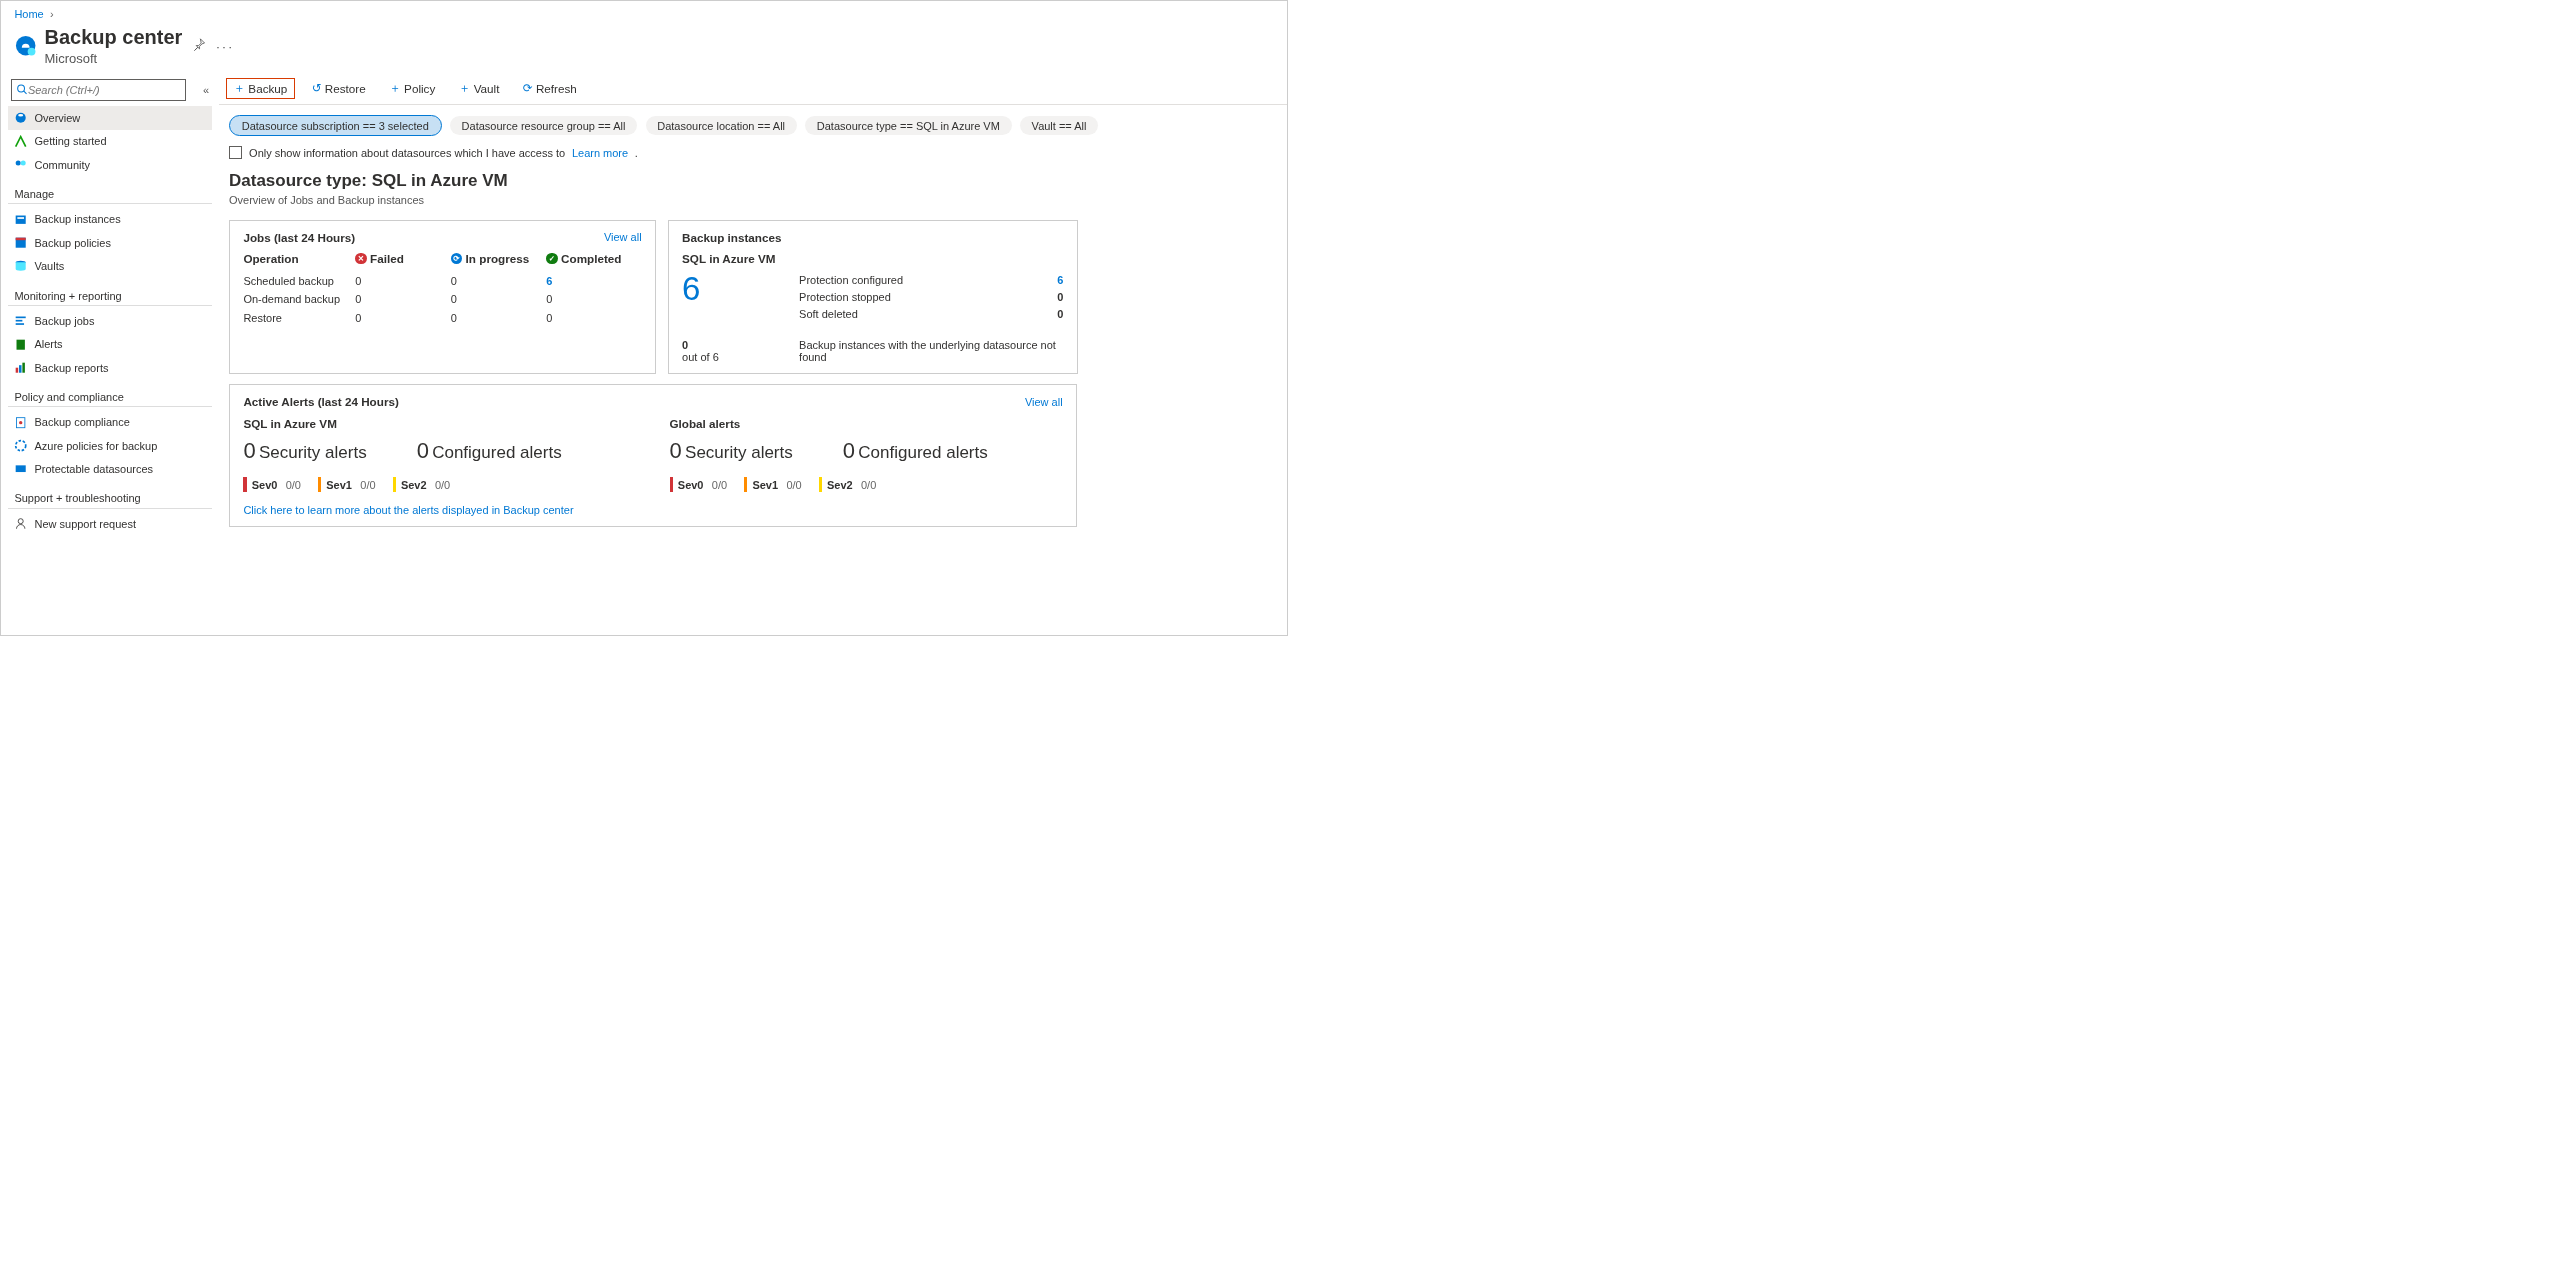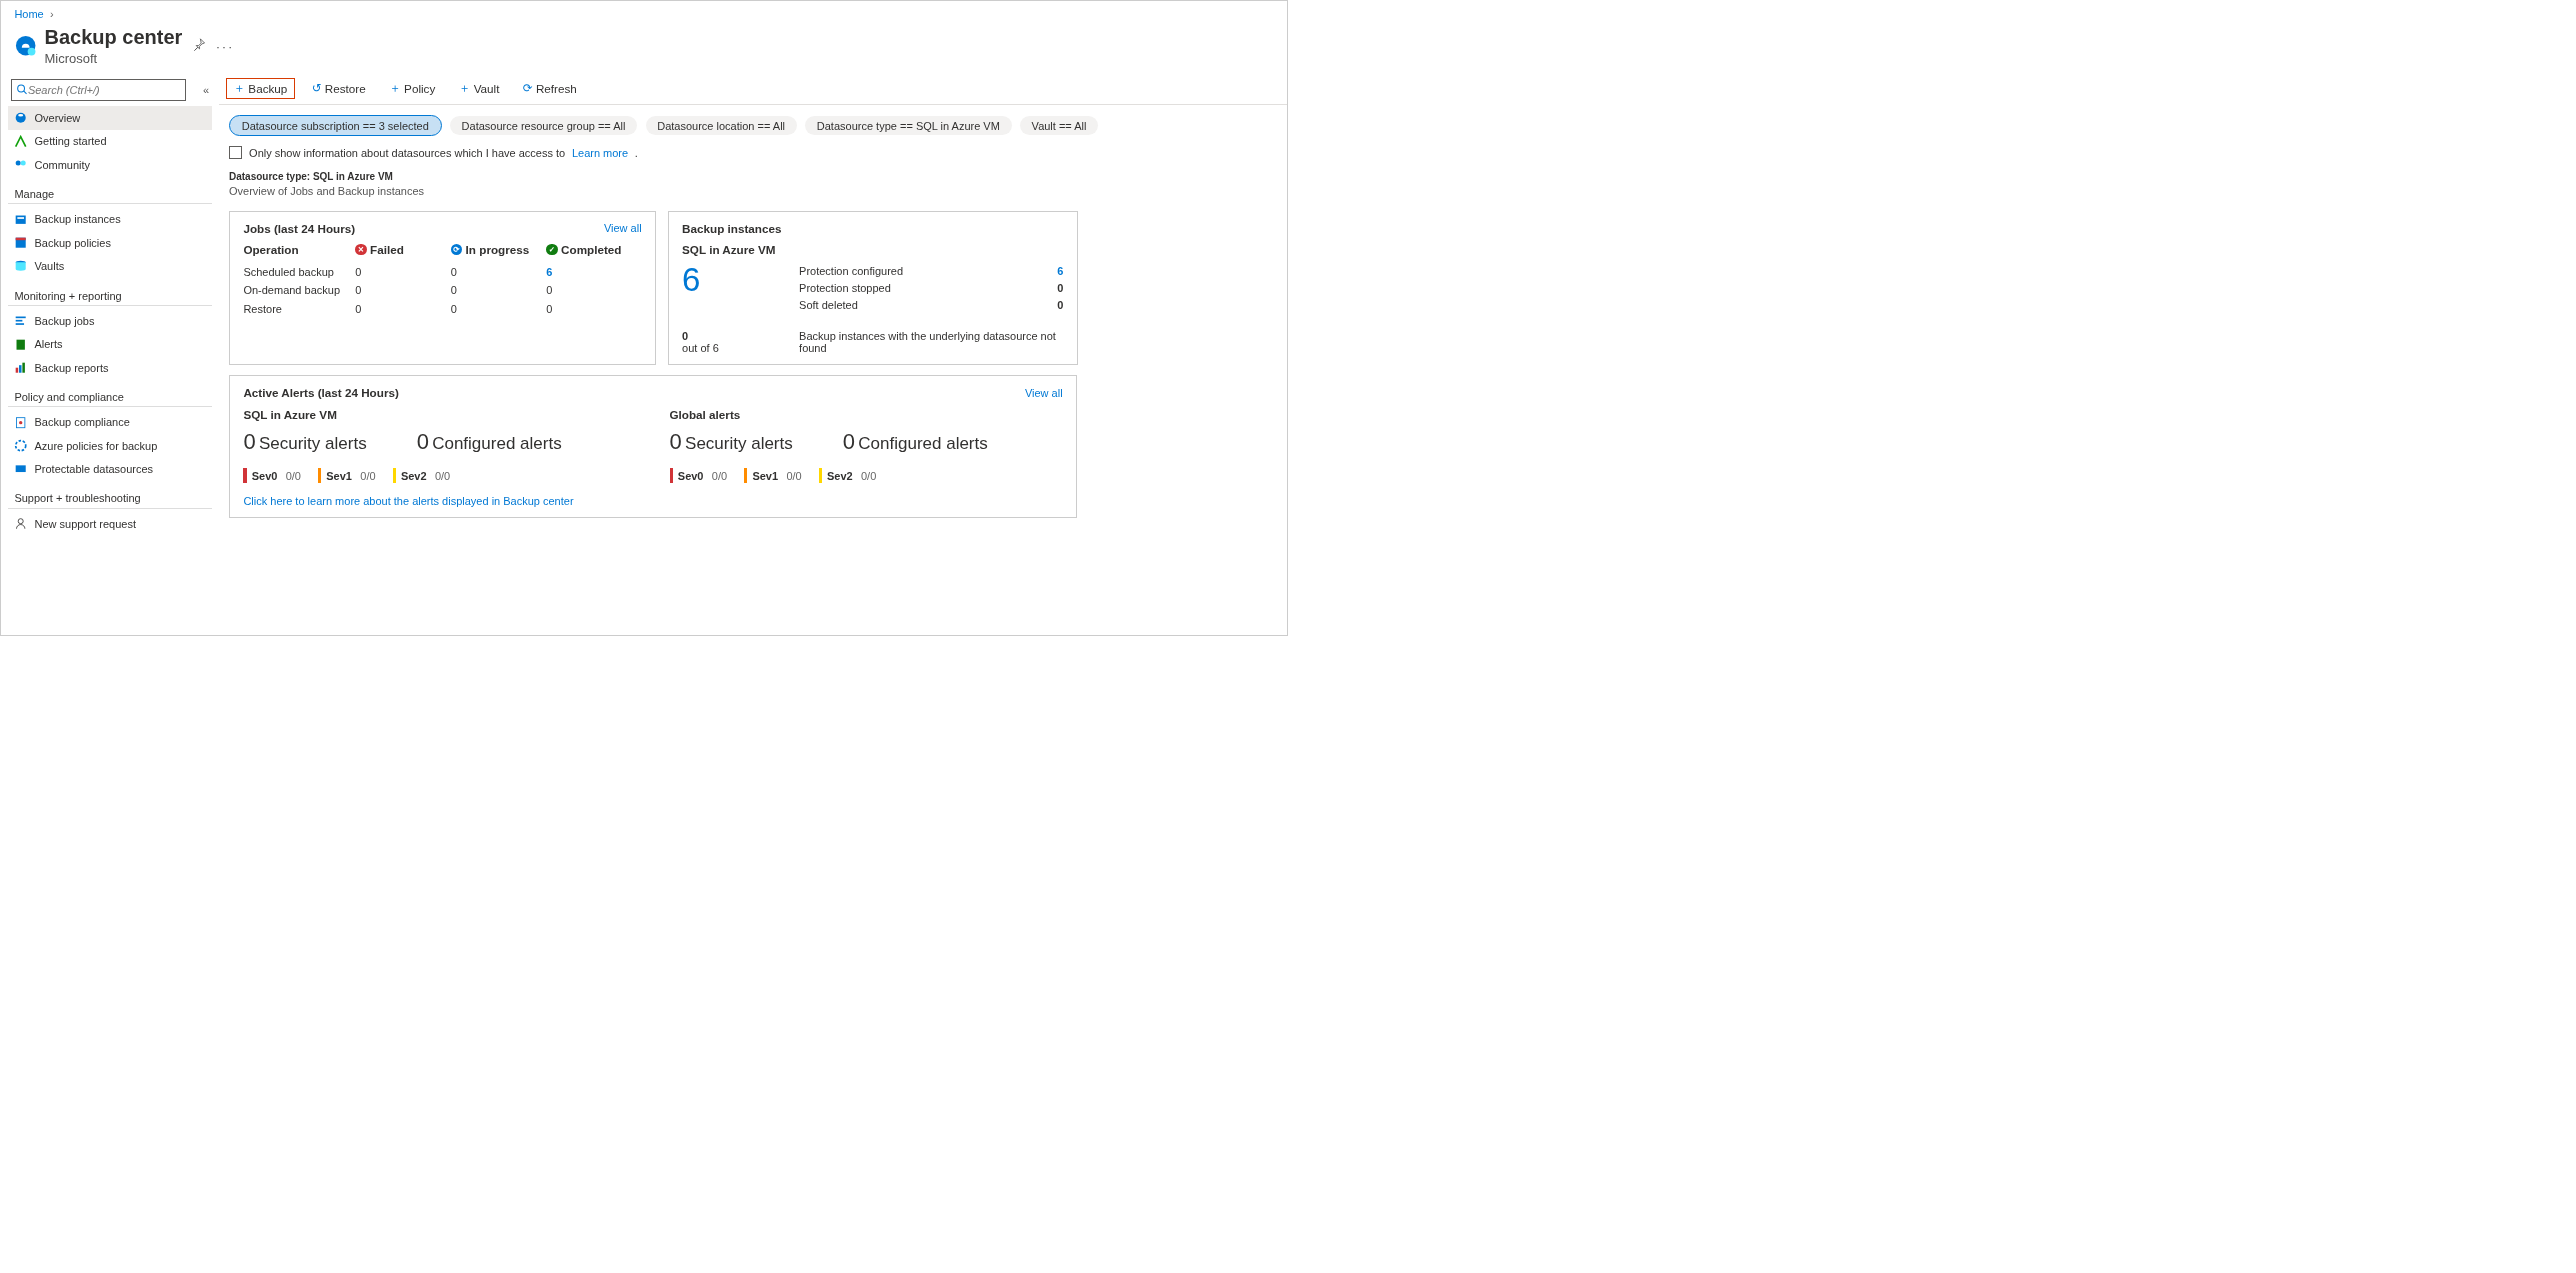--- a/index.html
+++ b/index.html
@@ -27,21 +27,21 @@
   .tb-btn { display: flex; align-items: center; gap: 3.3px; padding: 3.3px 6.7px; font-size: 11.7px; cursor: pointer; }
   .tb-btn .picon { color: #0078d4; }
   .tb-highlight { border: 1.7px solid #d83b01; padding: 1.7px 6.7px; }
   .filter-row { display: flex; align-items: center; gap: 8.4px; padding: 10px 10px 6.7px; flex-wrap: wrap; }
   .pill { background: #f3f2f1; border-radius: 11.7px; padding: 3.3px 11.7px; font-size: 11px; cursor: pointer; }
   .pill.active { background: #c7e0f4; border: 0.8px solid #0078d4; }
   .pill .bold { font-weight: 400; }
   .checkbox-row { display: flex; align-items: center; gap: 6.7px; padding: 3.3px 10px 8.4px; font-size: 11px; }
   .checkbox { width: 13.4px; height: 13.4px; border: 0.8px solid #605e5c; }
   .section-head { padding: 3.3px 10px; }
-  .section-head h2 { font-size: 10px; font-weight: 600; }
+  .section-head h2 { font-size: 17px; font-weight: 600; }
   .section-head .sub { font-size: 11px; color: #555; margin-top: 3.3px; }
   .cards-row { display: flex; gap: 11.7px; padding: 10px; }
   .card { border: 0.8px solid #ccc; padding: 10px 13.4px; }
   .card.jobs { width: 427px; }
   .card.instances { width: 410px; }
   .card.alerts { width: 848px; }
   .card-header { display: flex; justify-content: space-between; align-items: center; margin-bottom: 8.4px; }
   .card-title { font-weight: 600; font-size: 11.7px; }
   .table-hdr { display: flex; font-weight: 600; font-size: 11.7px; margin-bottom: 6.7px; }
   .table-hdr .col-op { width: 117px; }

